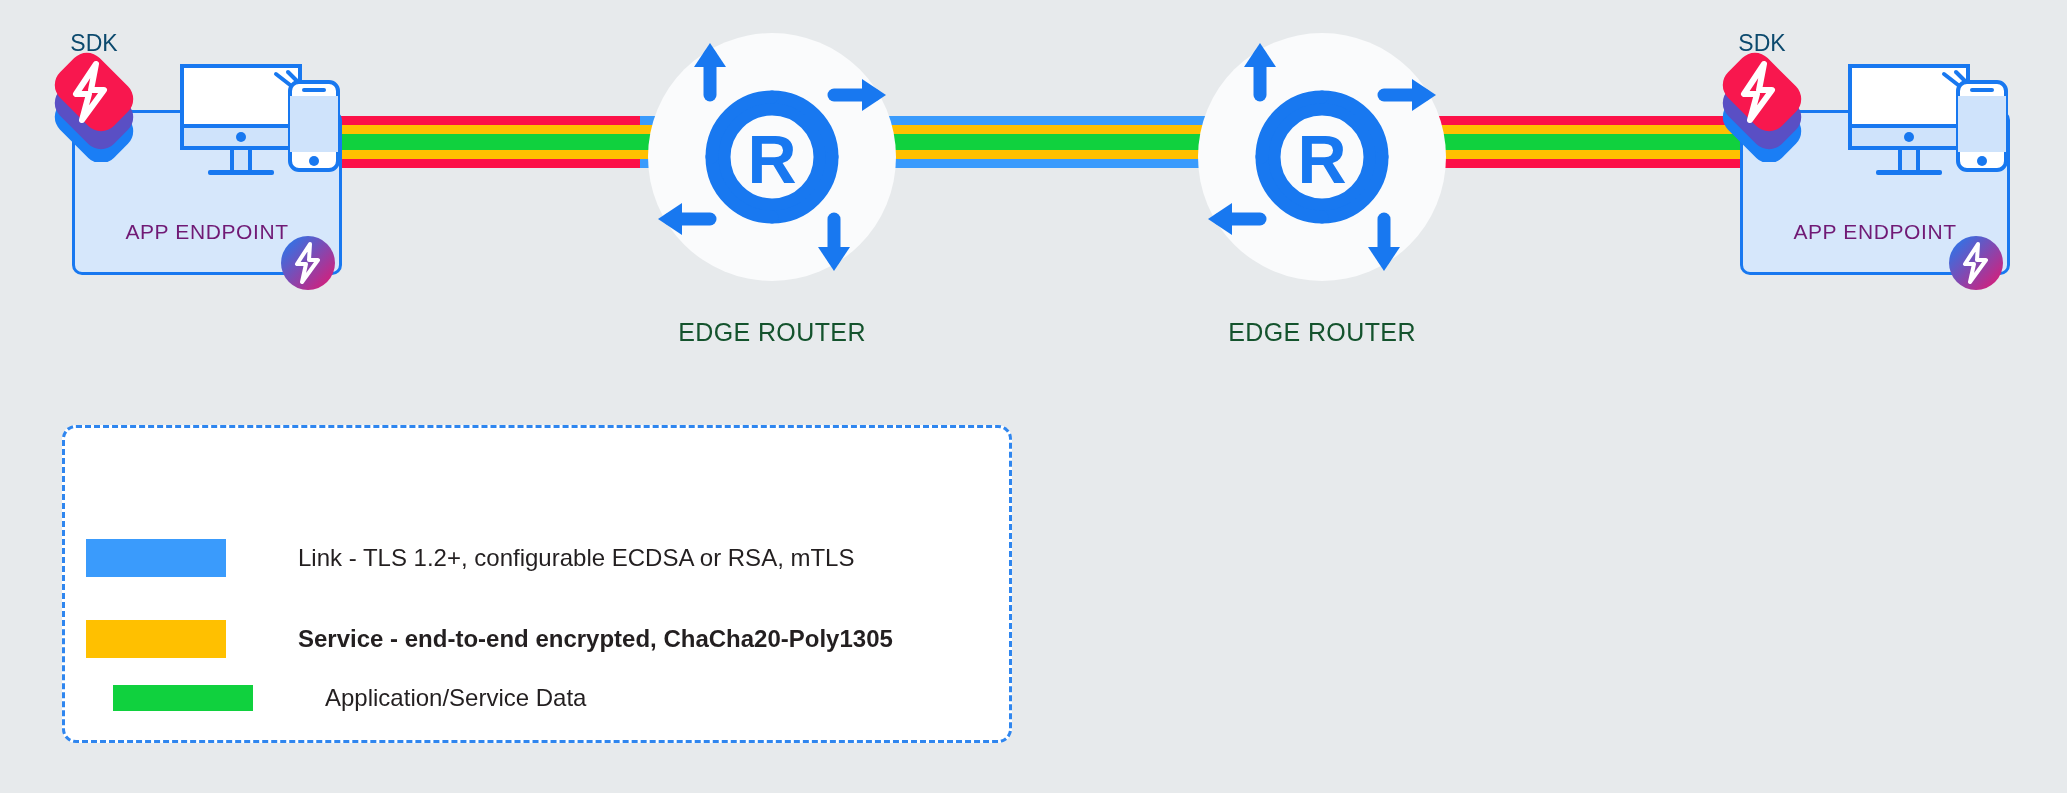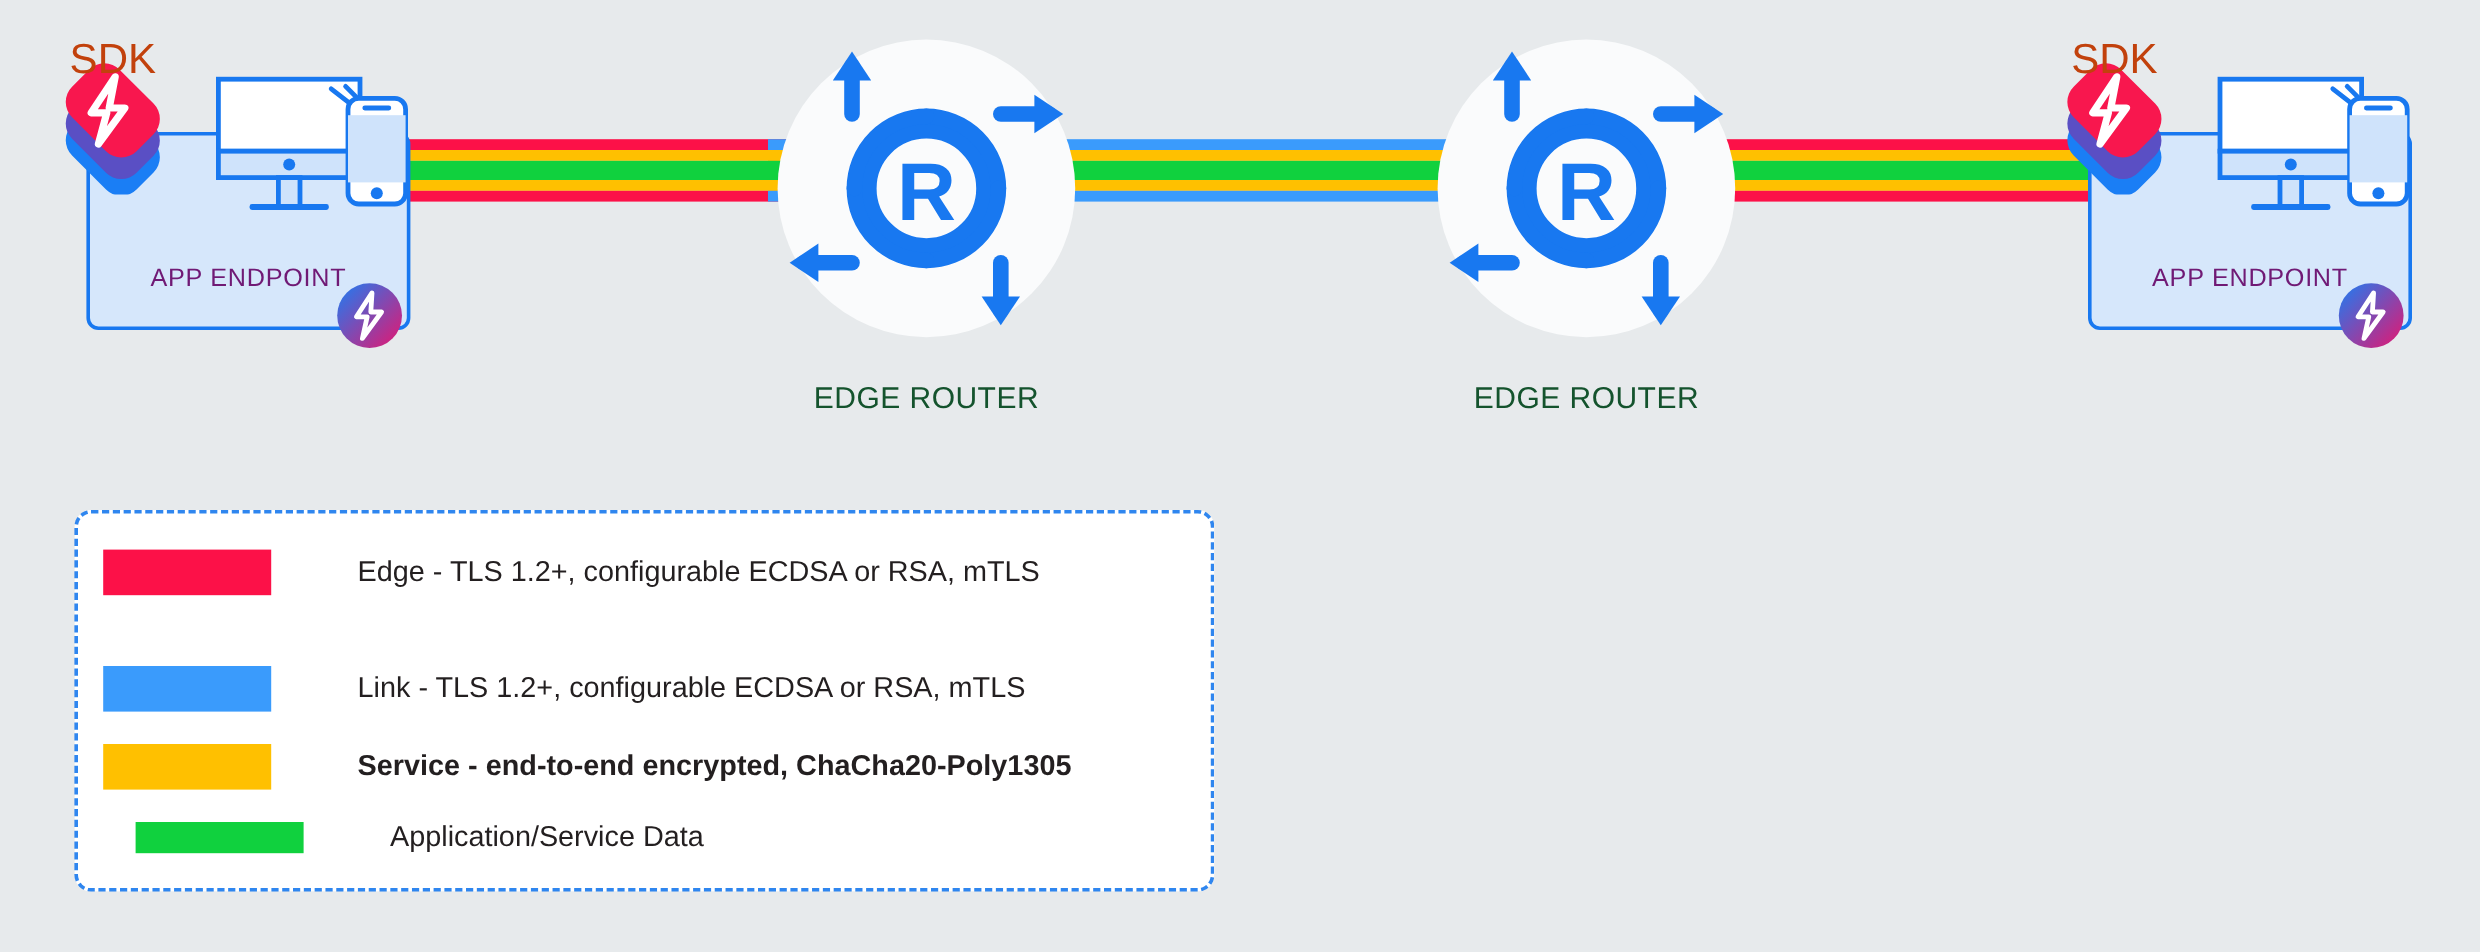--- a/index.html
+++ b/index.html
@@ -34,22 +34,22 @@
   .endpoint-label {
     position: absolute;
     color: #701a75;
     font-size: 21px;
     letter-spacing: 0.6px;
     white-space: nowrap;
     text-align: center;
   }
   .sdk-label {
     position: absolute;
-    color: #c2410c;
-    font-size: 35px;
+    color: #0c4a6e;
+    font-size: 23px;
     white-space: nowrap;
     text-align: center;
   }
 
   
   .router-circle {
     position: absolute;
     border-radius: 50%;
     background: #fafbfc;
   }
@@ -259,26 +259,22 @@
       </defs>
       <circle cx="28" cy="28" r="27" fill="url(#gradR)"></circle>
       <path d="M 30 9 L 17 29 L 26 29 L 22 47 L 38 25 L 29 25 Z" fill="none" stroke="#ffffff" stroke-width="4" stroke-linejoin="round"></path>
     </svg>
   </div>
 
   <div class="endpoint-label" style="left:1740px; top:220px; width:270px;">APP ENDPOINT</div>
 
   <div class="legend-box" style="left:62px; top:425px; width:950px; height:318px;"></div>
 
-  <div class="legend-row" style="left:86px; top:458px;">
-    <span class="legend-swatch" style="background:#fc1148;"></span>
-    <span class="legend-text">Edge - TLS 1.2+, configurable ECDSA or RSA, mTLS</span>
-  </div>
-
-  <div class="legend-row" style="left:86px; top:539px;margin-top:16px;">
+
+  <div class="legend-row" style="left:86px; top:539px;">
     <span class="legend-swatch" style="background:#3a9bfc;"></span>
     <span class="legend-text">Link - TLS 1.2+, configurable ECDSA or RSA, mTLS</span>
   </div>
 
   <div class="legend-row" style="left:86px; top:620px;font-weight:bold;">
     <span class="legend-swatch" style="background:#ffc000;"></span>
     <span class="legend-text">Service - end-to-end encrypted, ChaCha20-Poly1305</span>
   </div>
 
   <div class="legend-row" style="left:86px; top:684px;padding-left:27px;">

